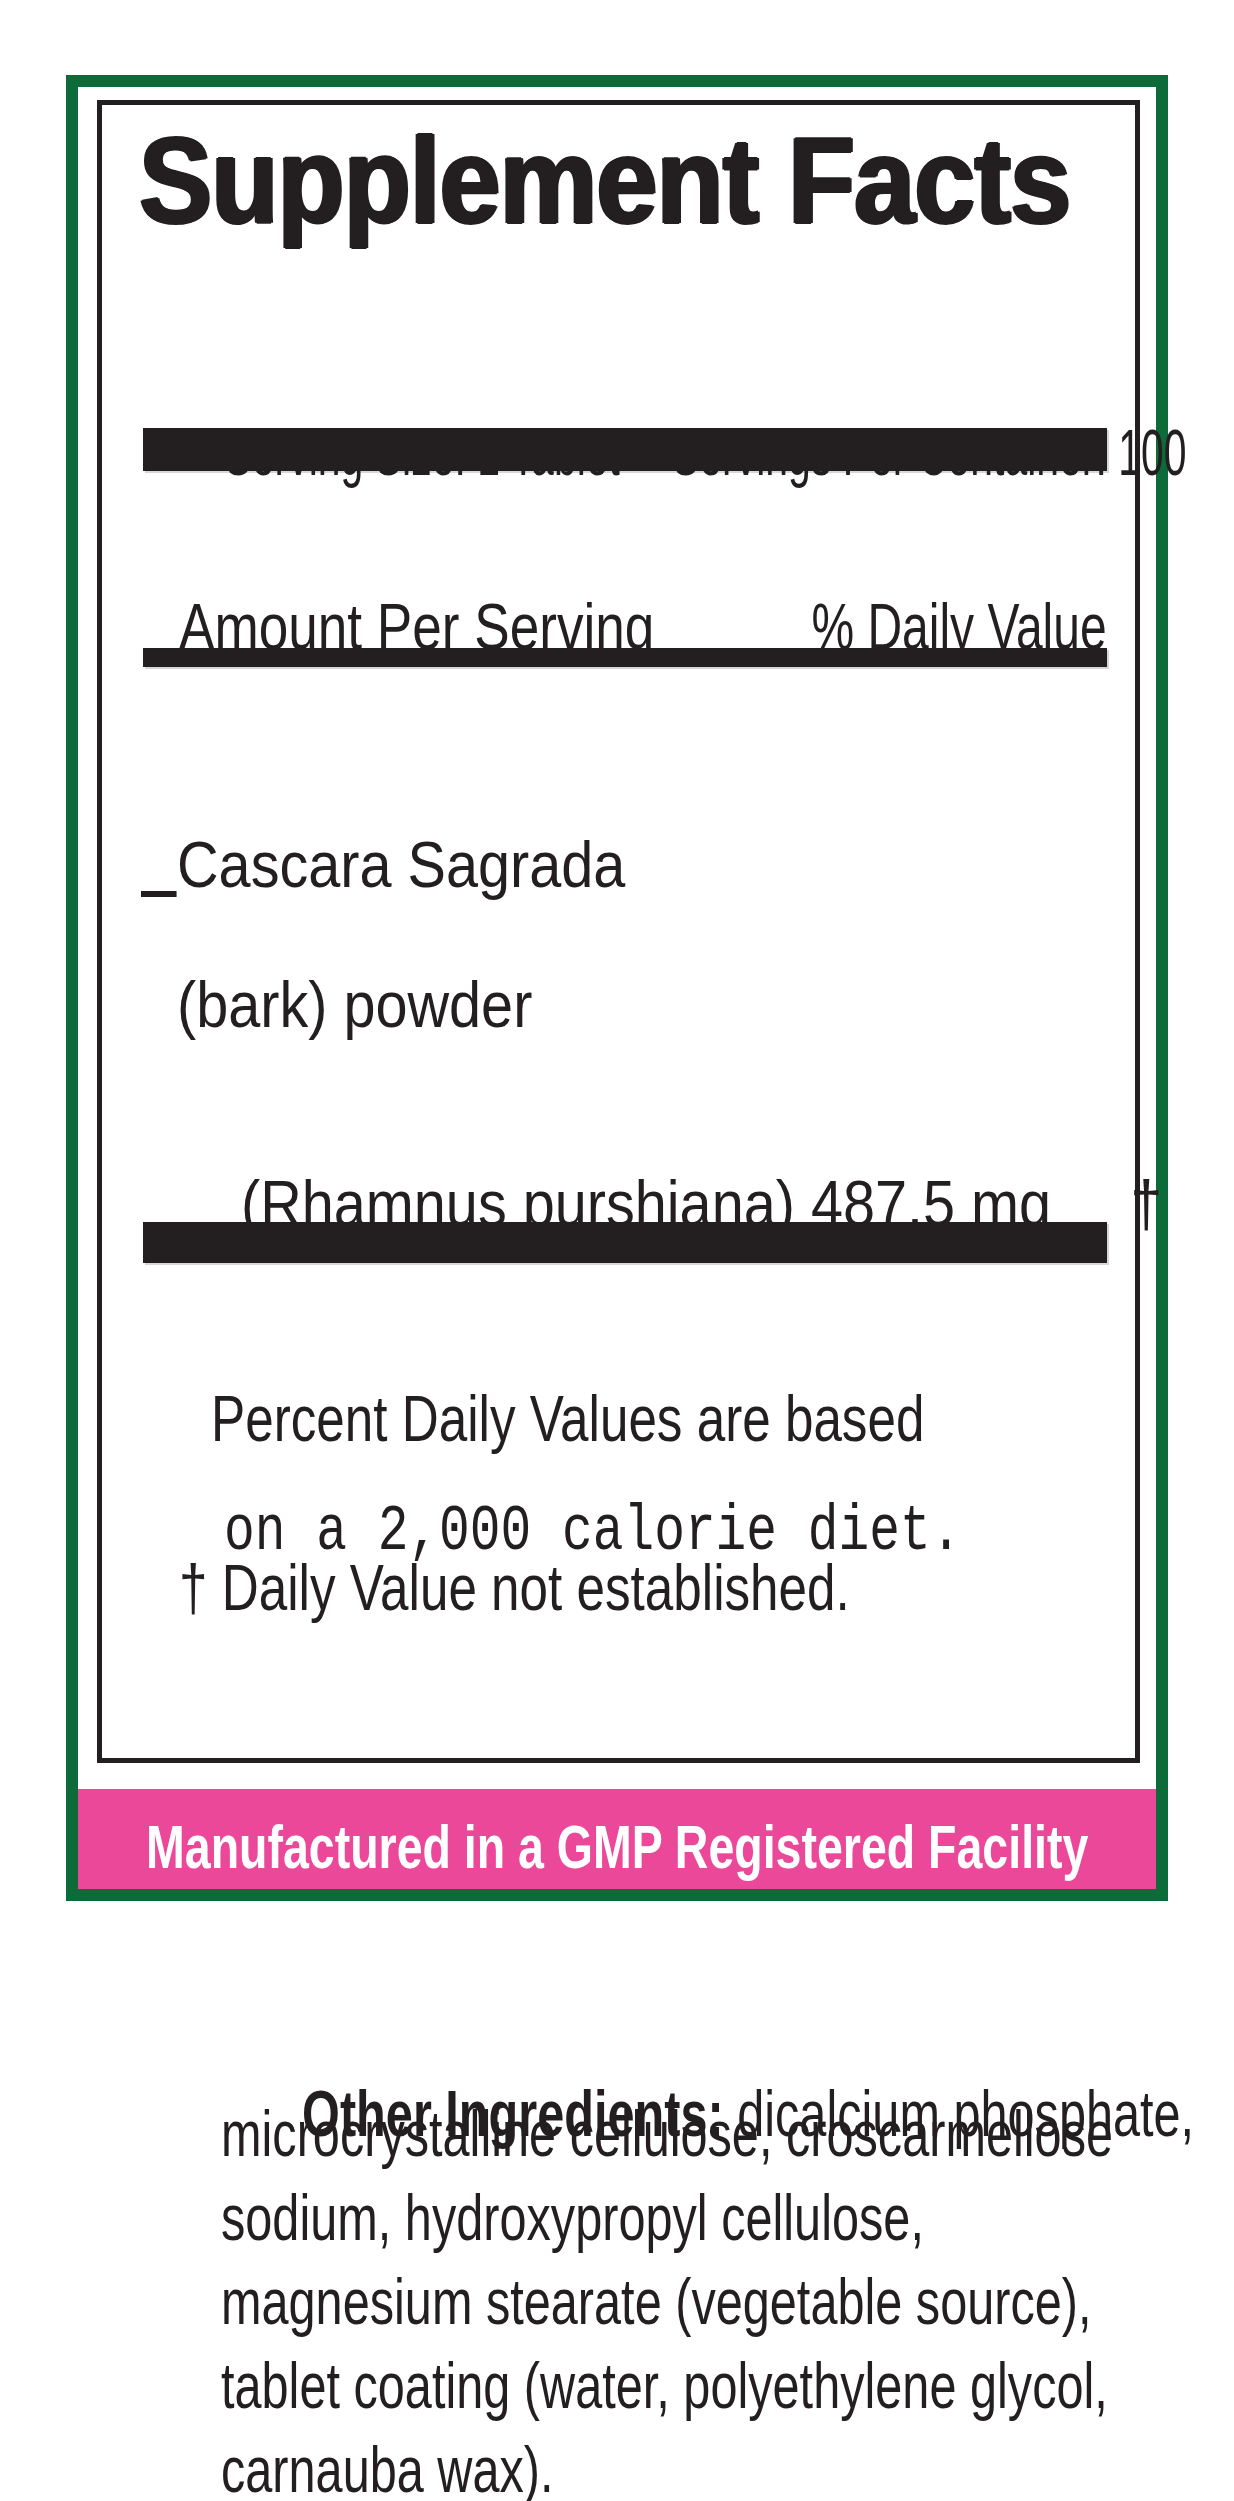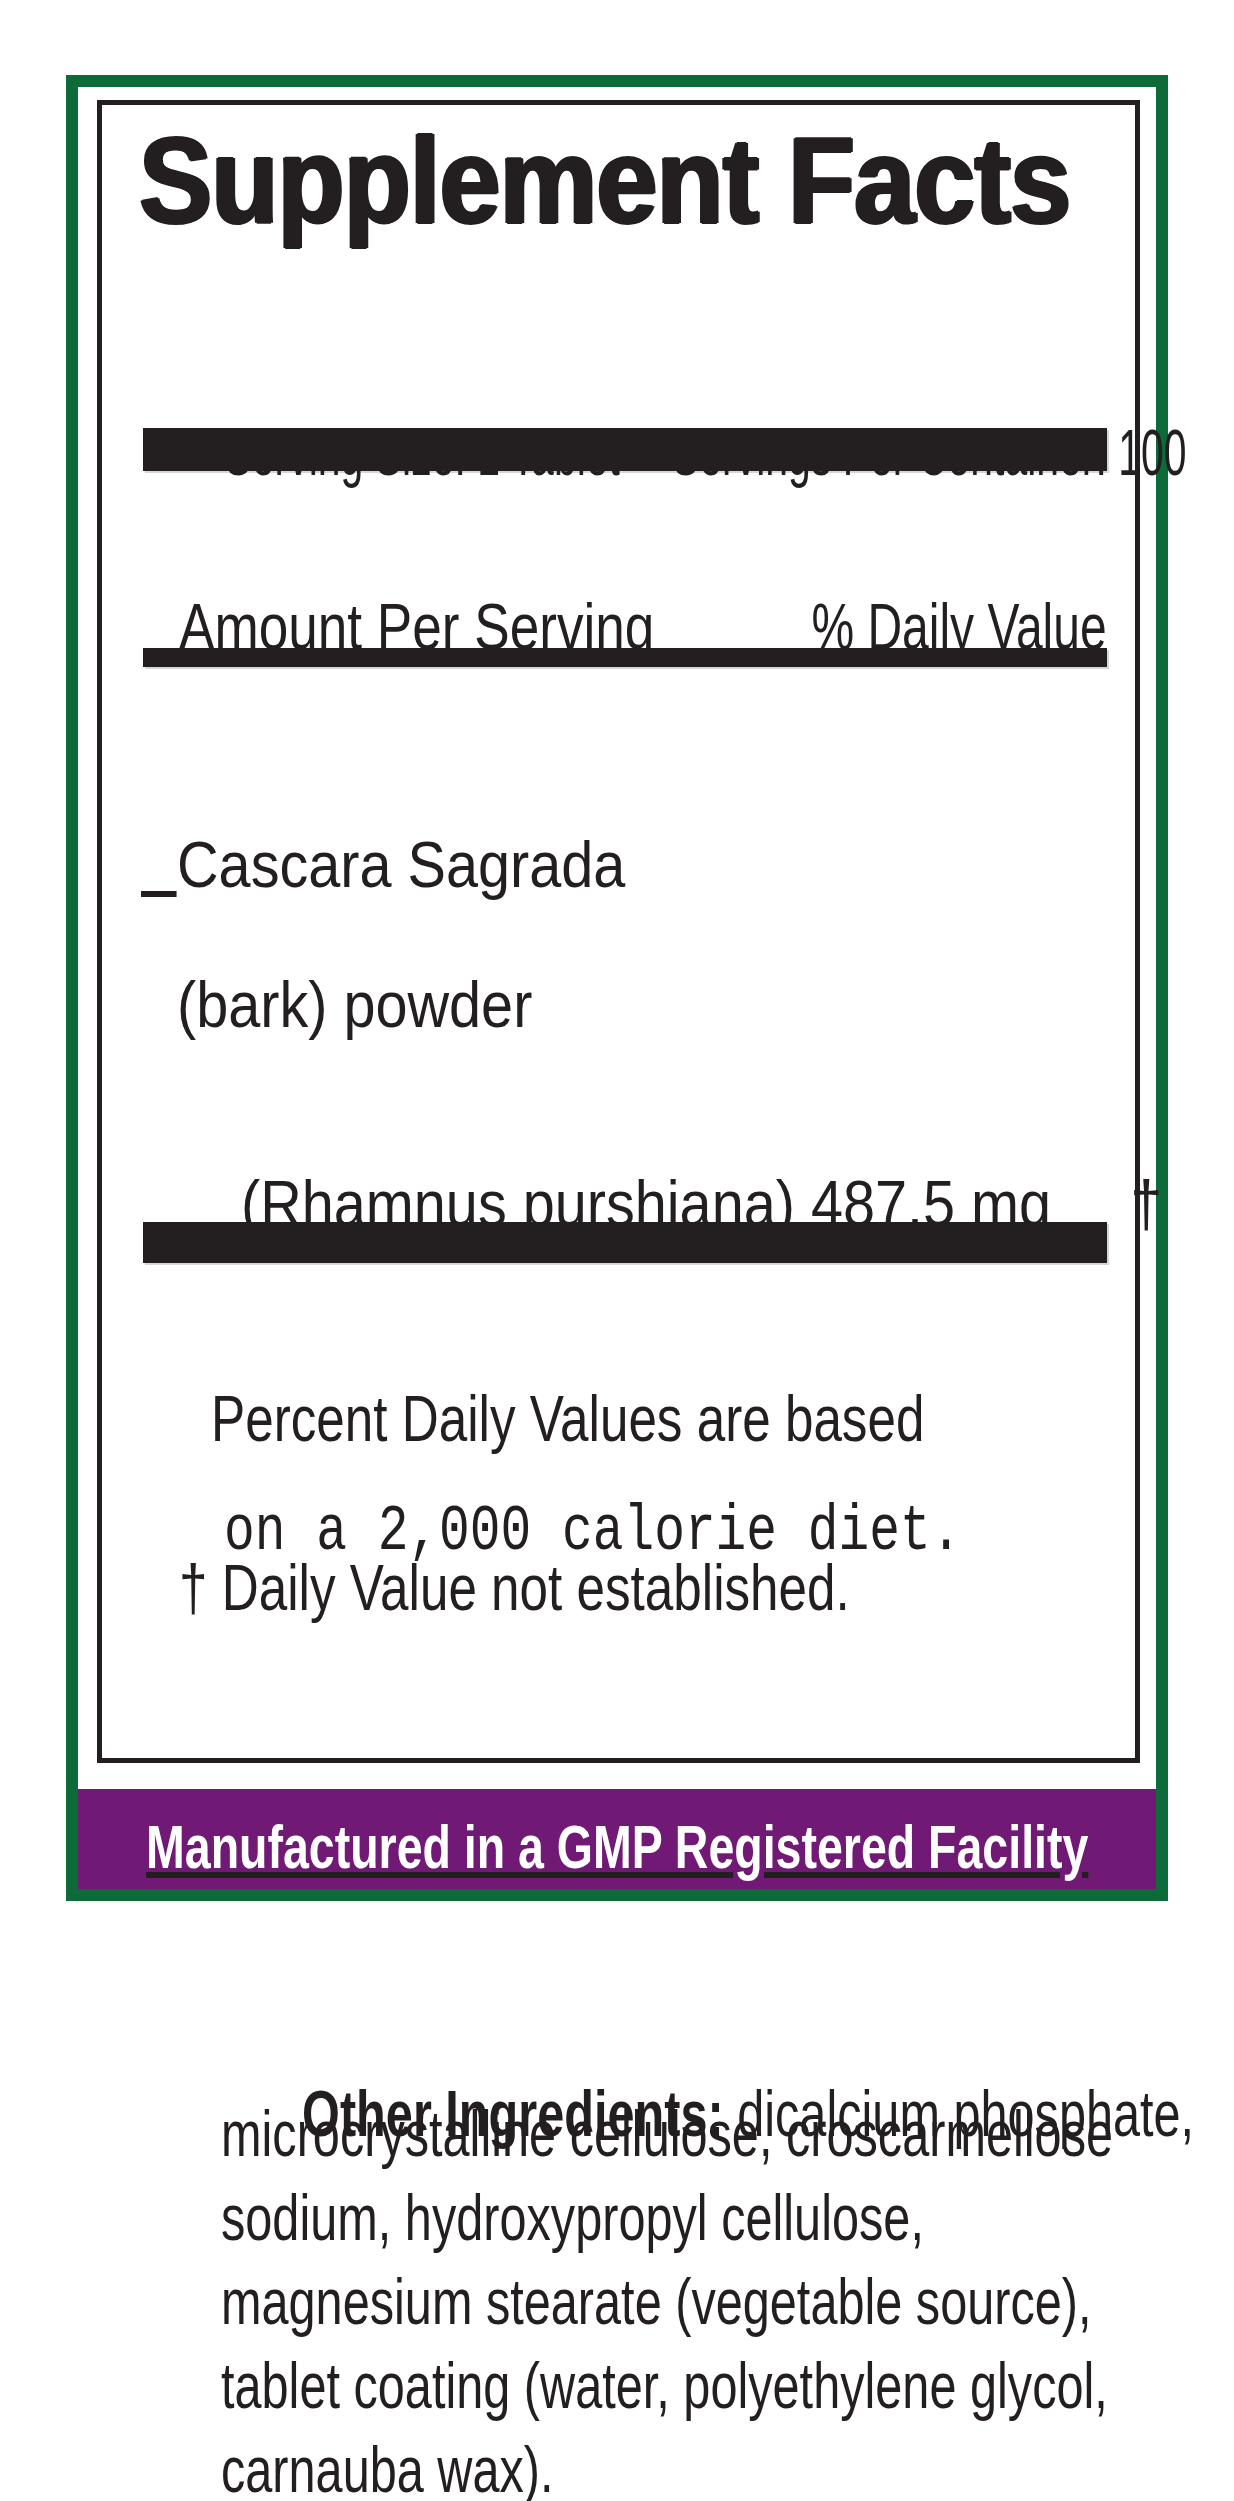--- a/index.html
+++ b/index.html
@@ -48,22 +48,22 @@
     position:absolute;left:143px;width:964px;background:#231f20;
     box-shadow:2px 2px 0 rgba(35,31,32,.18);
   }
   .bar-1{top:428px;height:43px;}
   .bar-2{top:648px;height:19px;}
   .bar-3{top:1222px;height:41px;}
   .dv-symbol{margin-left:88px;}
   
   .gmp-band{
     position:absolute;left:0;right:0;bottom:0;height:100px;
-    background:#701a75;
-    display:flex;align-items:center;justify-content:center;text-decoration:underline;
+    background:#ec4899;
+    display:flex;align-items:center;justify-content:center;
   }
   .gmp-text{
     color:#ffffff;font-weight:700;font-size:62px;line-height:1;white-space:pre;
     transform:scaleX(.75) translateY(8px);transform-origin:50% 50%;
   }
   
   .oi-line{
     position:absolute;left:150px;white-space:pre;line-height:1;
     font-size:64px;
   }

